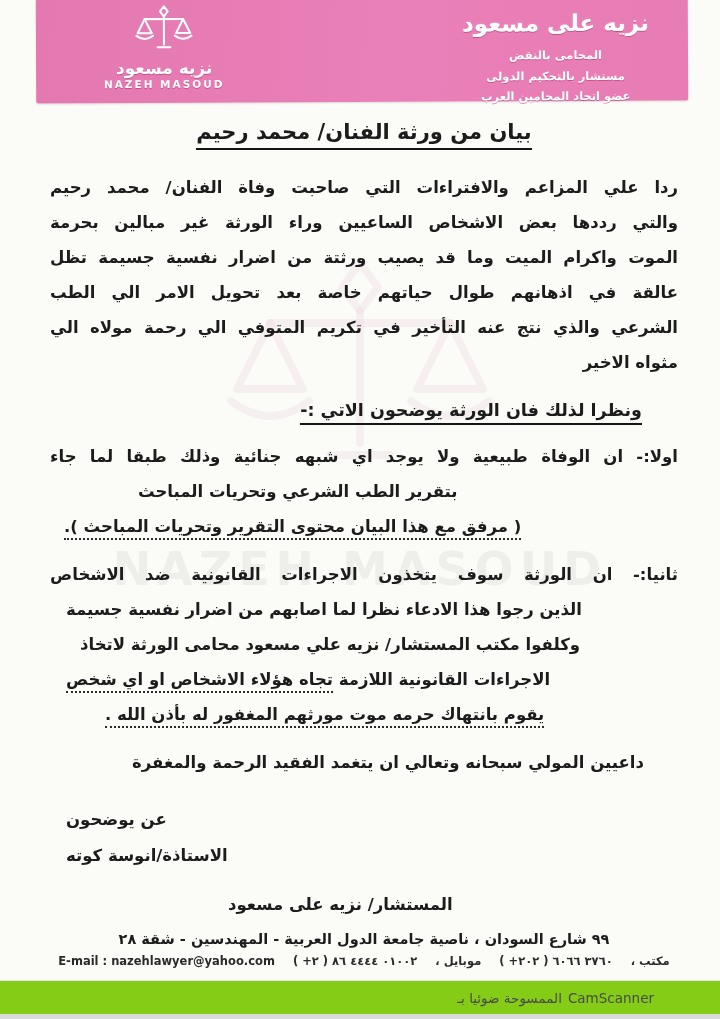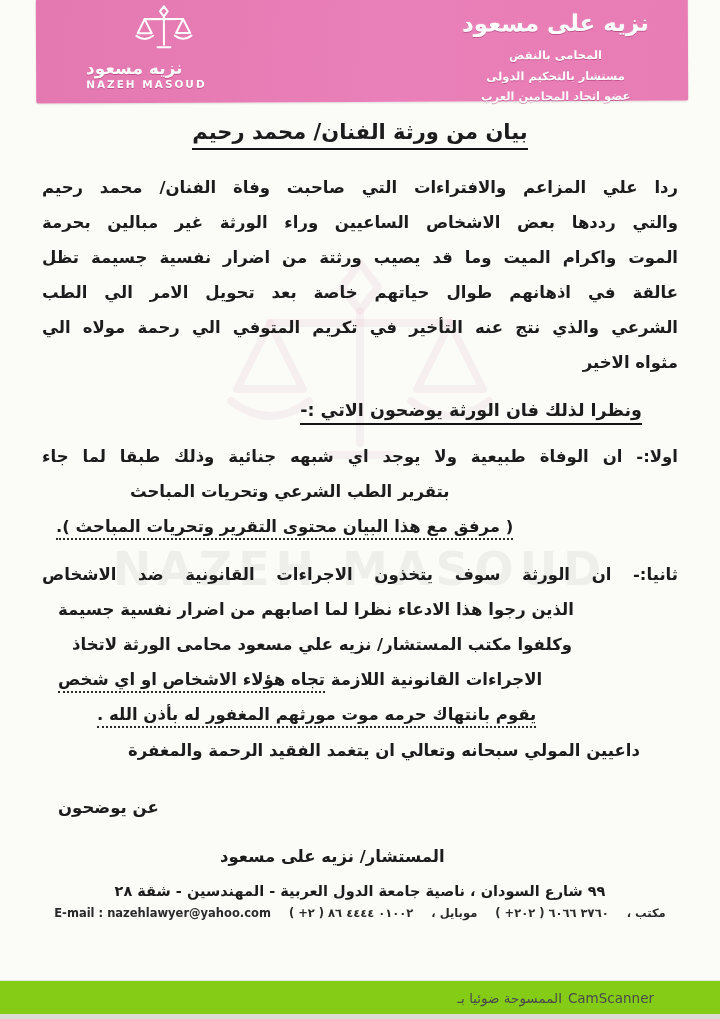--- a/index.html
+++ b/index.html
@@ -25,39 +25,39 @@
     text-align:center; color:#ffffff; direction:rtl;
   }
   .banner-name {
     font-size:23px; font-weight:bold; letter-spacing:0.5px;
     text-shadow:0 1px 0 rgba(160,40,100,0.55), 0 0 2px rgba(255,255,255,0.35);
   }
   .banner-titles { margin-top:9px; font-size:11.5px; font-weight:bold; line-height:1.8;
     text-shadow:0 1px 0 rgba(160,40,100,0.45); }
   .banner-logo {
     position:absolute; left:50px; top:4px; width:156px;
-    color:#ffffff;
+    text-align:center; color:#ffffff;
   }
   .banner-logo svg { display:block; margin:0 auto; }
   .logo-ar { font-size:17px; font-weight:bold; letter-spacing:1px; margin-top:-3px;
     text-shadow:0 1px 0 rgba(160,40,100,0.5); }
   .logo-en { font-size:10.5px; font-weight:bold; letter-spacing:2px;
     text-shadow:0 1px 0 rgba(160,40,100,0.5); }
 
   
   .watermark {
     position:absolute; top:250px; left:50%; transform:translateX(-50%);
     width:520px; text-align:center; pointer-events:none;
   }
   .watermark svg { display:block; margin:0 auto; opacity:0.55; }
   .wm-en { font-size:46px; font-weight:bold; letter-spacing:6px;
     color:rgba(125,125,125,0.10); margin-top:26px; white-space:nowrap; }
 
   
-  .doc { position:absolute; top:120px; left:0; right:0; direction:rtl; }
+  .doc { position:absolute; top:120px; left:8px; right:0; direction:rtl; }
   .title { text-align:center; font-size:21px; font-weight:bold; }
   .title span { border-bottom:2px solid #151515; padding-bottom:4px; }
 
   .bodytext { padding:0 42px; font-size:16.5px; font-weight:bold; line-height:35px; }
 
   .jline { text-align:justify; text-align-last:justify; }
   .rline { text-align:right; }
   .lline { text-align:left; }
 
   .p1 { margin-top:26px; }
@@ -69,21 +69,21 @@
   .item1 .cont { padding-left:88px; }
   .note { padding-left:14px; }
   .dotted { border-bottom:2px dotted #2a2a2a; padding-bottom:2px; }
 
   .item2 { margin-top:13px; }
   .i2l2 { padding-left:16px; }
   .i2l3 { padding-left:30px; }
   .i2l4 { padding-left:16px; }
   .i2l5 { padding-left:55px; }
 
-  .closing { margin-top:1px; text-align:center; padding-left:48px; }
+  .closing { margin-top:13px; text-align:center; padding-left:48px; }
 
   .sig { text-align:left; font-size:16.5px; }
   .sig1 { margin-top:22px; padding-left:16px; }
   .sig2 { margin-top:1px; padding-left:16px; }
   .sig3 { margin-top:14px; padding-left:178px; }
 
   
   .address { margin-top:9px; text-align:center; font-size:14.5px; font-weight:bold; letter-spacing:0.3px; }
   .contact {
     display:flex; direction:ltr; justify-content:center; align-items:center;
@@ -185,20 +185,21 @@
         <div class="lline i2l3">وكلفوا مكتب المستشار/ نزيه علي مسعود محامى الورثة لاتخاذ</div>
         <div class="lline i2l4"><span>الاجراءات القانونية اللازمة </span> <span class="dotted">تجاه هؤلاء الاشخاص او اي شخص</span></div>
         <div class="lline i2l5">
           <span class="dotted">يقوم بانتهاك حرمه موت مورثهم المغفور له بأذن الله .</span>
         </div>
       </div>
 
       <div class="closing">داعيين المولي سبحانه وتعالي ان يتغمد الفقيد الرحمة والمغفرة</div>
 
       <div class="sig sig1">عن يوضحون</div>
+      <div class="sig sig2">الاستاذة/انوسة كوته</div>
       <div class="sig sig3">المستشار/ نزيه على مسعود</div>
     </div>
 
     <div class="address">٩٩ شارع السودان ، ناصية جامعة الدول العربية - المهندسين - شقة ٢٨</div>
 
     <div class="contact">
       <span>E-mail : nazehlawyer@yahoo.com</span>
       <span class="num">( +٢ )  ٠١٠٠٢ ٤٤٤٤ ٨٦</span>
       <span class="lbl">موبايل ،</span>
       <span class="num">( +٢٠٢ )  ٣٧٦٠ ٦٠٦٦</span>

